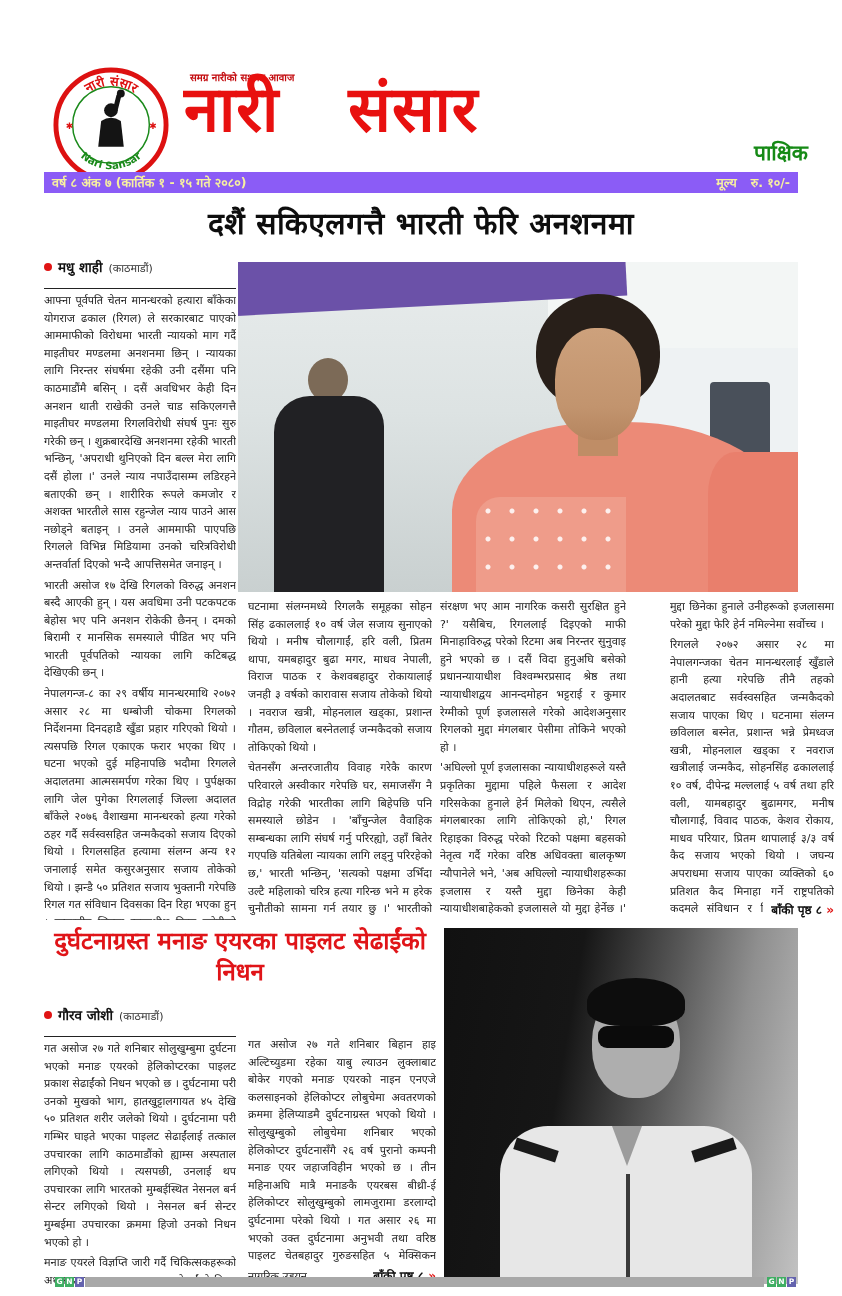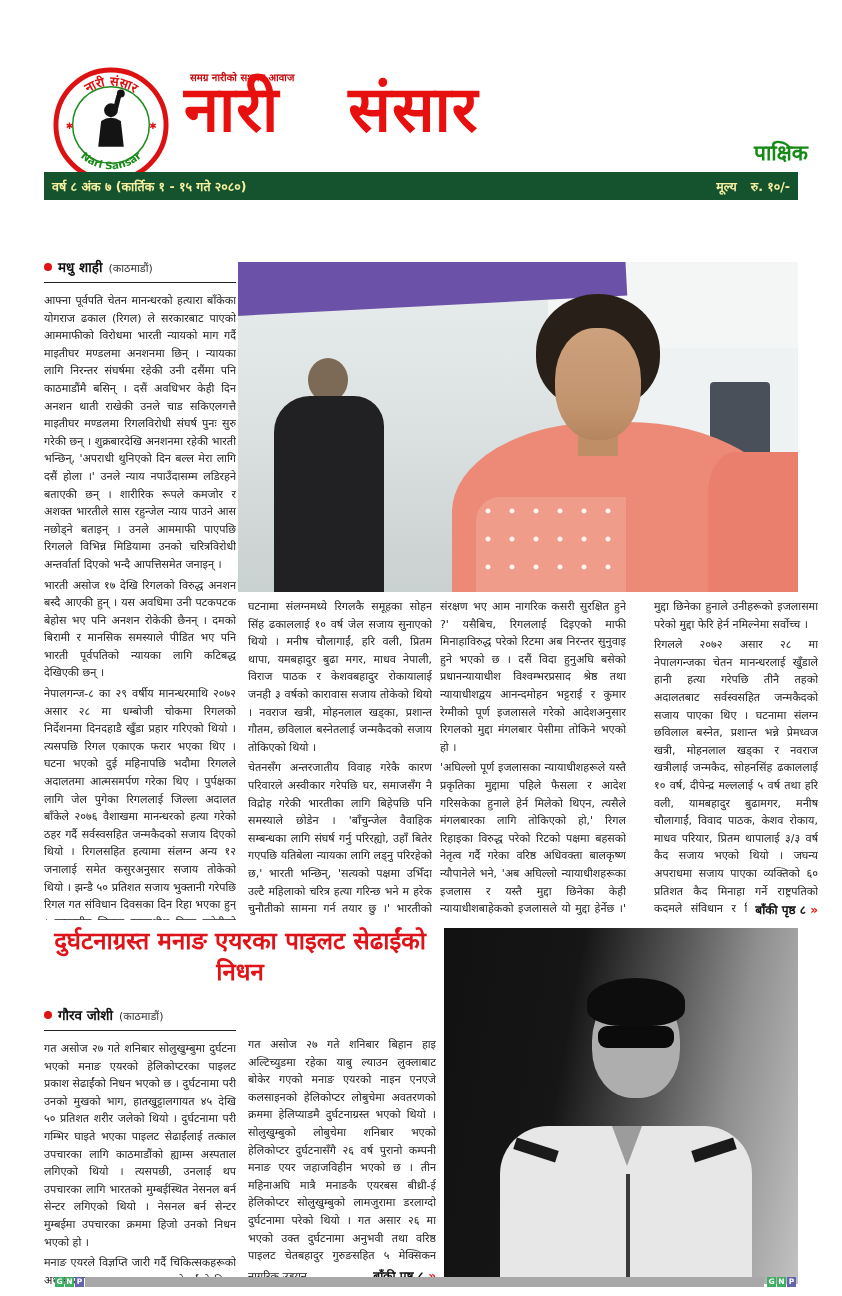--- a/index.html
+++ b/index.html
@@ -5,43 +5,43 @@
   html,body{margin:0;padding:0;background:#e9e9e9;}
   .page{position:relative;width:842px;height:1296px;margin:0 auto;background:#ffffff;
         font-family:"DejaVu Sans",sans-serif;color:#1c1c1c;overflow:hidden;}
 
   
   .logo{position:absolute;left:52px;top:66px;width:118px;height:118px;}
   .tagline{position:absolute;left:190px;top:70px;font-size:10px;font-weight:bold;color:#c40d10;}
   .masthead{position:absolute;left:184px;top:78px;width:530px;font-size:63px;line-height:1.0;
             font-weight:bold;color:#e8100f;word-spacing:46px;letter-spacing:1px;white-space:nowrap;}
   .edition{position:absolute;left:718px;top:138px;font-size:21px;font-weight:bold;color:#168a16;margin-left:36px;}
-  .datebar{position:absolute;left:44px;top:172px;width:754px;height:28px;background:#14532d;
+  .datebar{position:absolute;left:44px;top:172px;width:754px;height:21px;background:#8b5cf6;
            display:flex;align-items:center;gap:14px;padding:0 8px;box-sizing:border-box;
            font-size:12.5px;font-weight:bold;white-space:nowrap;}
   .datebar .np{color:#f7f0a0;}
   .datebar .en{color:#ffffff;}
   .datebar .price-label{color:#f7f0a0;margin-left:auto;}
   .datebar .price{color:#f7f0a0;}
 
   
   .main-headline{position:absolute;left:44px;top:202px;width:754px;text-align:center;
                  font-size:30px;font-weight:bold;color:#0d0d0d;letter-spacing:0.5px;}
   .byline{display:flex;align-items:baseline;gap:6px;border-bottom:1.5px solid #222;
-          padding-bottom:6px;}
+          padding-bottom:12px;}
   .byline .dot{width:8px;height:8px;border-radius:50%;background:#e01414;align-self:center;flex:0 0 auto;}
   .byline .name{font-size:13.5px;font-weight:bold;color:#111;}
   .byline .place{font-size:11px;color:#333;}
   .byline1{position:absolute;left:44px;top:258px;width:192px;}
   .col{position:absolute;overflow:hidden;font-size:11px;line-height:1.6;text-align:justify;color:#1b1b1b;}
   .col p{margin:0 0 3px 0;}
   .col1{left:44px;top:292px;width:192px;height:628px;}
   .col2{left:248px;top:598px;width:184px;height:322px;}
   .col3{left:440px;top:598px;width:186px;height:322px;}
-  .col4{left:654px;top:598px;width:164px;height:322px;}
+  .col4{left:670px;top:598px;width:164px;height:322px;}
   .cont{position:absolute;right:0;bottom:0;background:#fff;padding-left:8px;
         font-size:12px;font-weight:bold;color:#111;white-space:nowrap;}
   .cont .arrow{color:#e01414;font-weight:bold;}
 
   
   .lead-photo{position:absolute;left:238px;top:262px;width:560px;height:330px;overflow:hidden;
               background:linear-gradient(180deg,#e8ecec 0%,#dde3e3 45%,#c9d0d0 100%);}
   .lp-banner{position:absolute;left:-12px;top:-14px;width:400px;height:58px;background:#6b51a8;transform:rotate(-3deg);}
   .lp-canopy{position:absolute;right:0;top:0;width:250px;height:88px;background:#f3f6f5;}
   .lp-bus{position:absolute;right:0;top:86px;width:215px;height:190px;background:#eef2f3;}
@@ -122,20 +122,21 @@
   <div class="tagline">समग्र नारीको सशक्त आवाज</div>
   <div class="masthead">नारी संसार</div>
   <div class="edition">पाक्षिक</div>
 
   <div class="datebar">
     <span class="np">वर्ष ८ अंक ७ (कार्तिक १ - १५ गते २०८०)</span>
     <span class="price-label">मूल्य</span>
     <span class="price">रु. १०/-</span>
   </div>
 
+  <div class="main-headline">दशैं सकिएलगत्तै भारती फेरि अनशनमा</div>
 
   <div class="byline byline1">
     <span class="dot"></span>
     <span class="name">मधु शाही</span>
     <span class="place">(काठमाडौं)</span>
   </div>
 
   <div class="lead-photo">
     <div class="lp-canopy"></div>
     <div class="lp-bus"></div>

